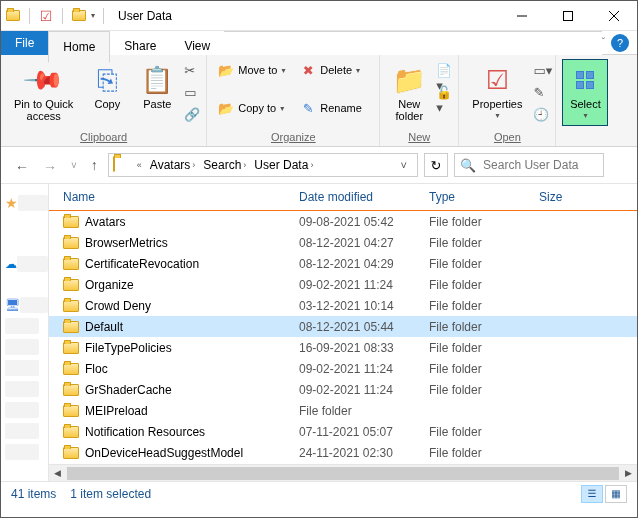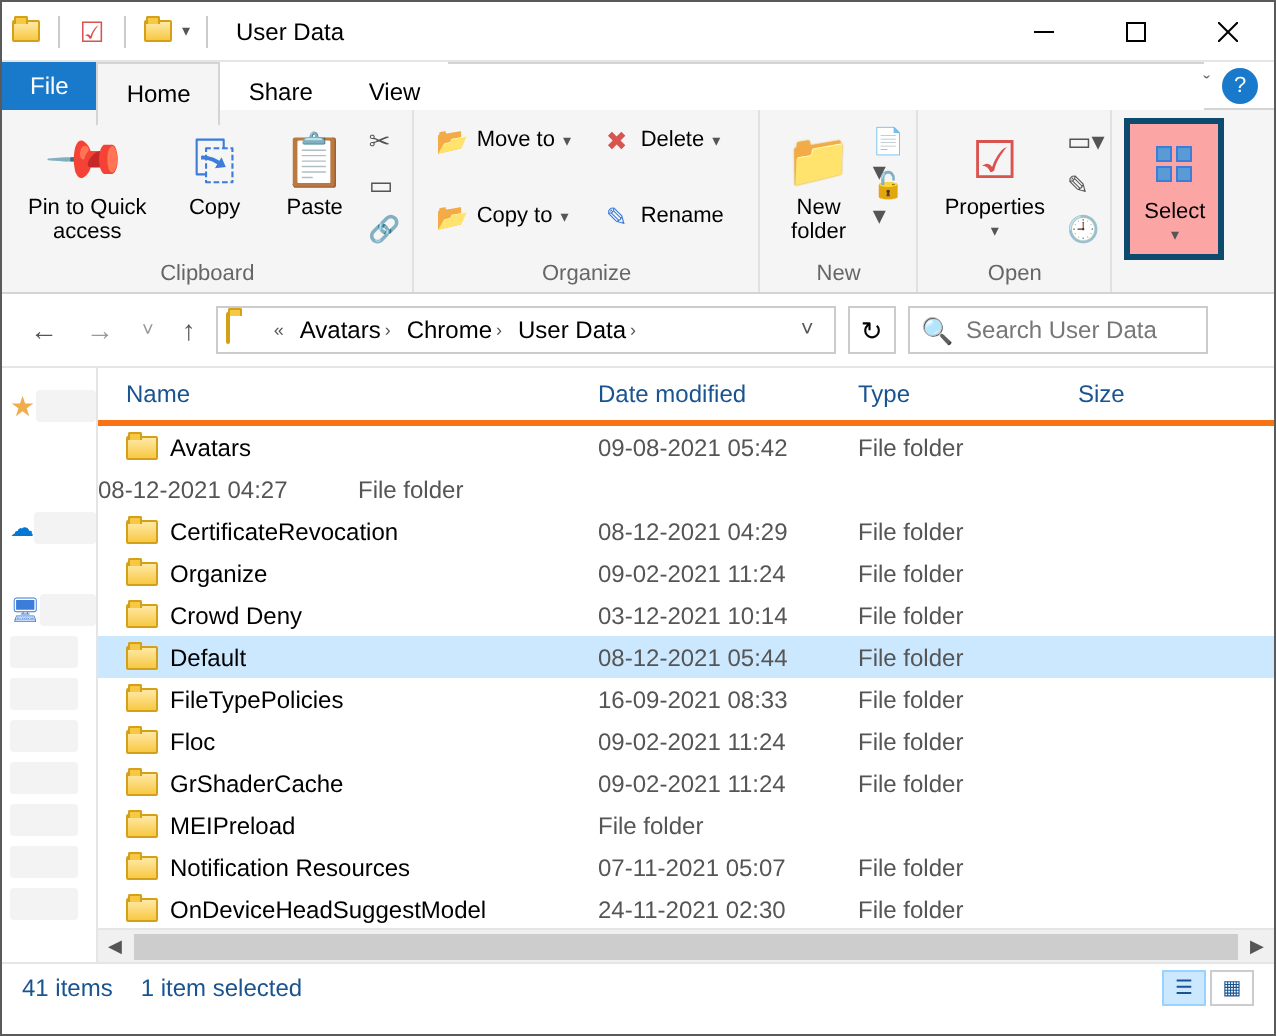--- a/index.html
+++ b/index.html
@@ -25,23 +25,23 @@
   .tab.active { border:1px solid #d4d4d4; border-bottom:1px solid #f5f5f5; background:#f5f5f5; position:relative; z-index:2;}
   .tabspacer { flex:1; border-bottom:1px solid #d4d4d4;}
   .tabright { display:flex; align-items:center; gap:6px; padding-right:8px; border-bottom:1px solid #d4d4d4; height:24px;}
   .helpq { width:18px; height:18px; border-radius:50%; background:#1979ca; color:#fff; font-size:11px; display:flex; align-items:center; justify-content:center;}
   .chev-up { font-size:10px; color:#666;}
   
   
   .ribbon { background:#f5f5f5; border-bottom:1px solid #d4d4d4; height:92px; display:flex; position:relative;}
   .rgroup { border-right:1px solid #e1e1e1; display:flex; flex-direction:column; justify-content:space-between; padding:4px 6px 2px 6px;}
   .rgroup-body { flex:1; display:flex; align-items:flex-start; gap:4px;}
-  .rgroup-label { font-size:11px; text-align:center; color:#666; padding-bottom:1px;}
+  .rgroup-label { font-size:11px; text-align:center; color:#666; padding-bottom:1px;text-decoration:underline;}
   .bigbtn { display:flex; flex-direction:column; align-items:center; gap:2px; padding:4px 6px; font-size:11px; text-align:center; line-height:1.1; border:1px solid transparent;}
-  .bigbtn.sel { background:#fca5a5; border:3px solid #0c4a6e;}
+  .bigbtn.sel { background:#86efac; border:1px solid #0c4a6e;}
   .bigbtn .icon32 { width:32px; height:32px; display:flex; align-items:center; justify-content:center; font-size:26px;}
   .smallcol { display:flex; flex-direction:column; gap:2px;}
   .smallbtn { display:flex; align-items:center; gap:4px; padding:2px 4px; font-size:11px; border:1px solid transparent; white-space:nowrap;}
   .smallbtn .ic { width:16px; height:16px; display:inline-flex; align-items:center; justify-content:center; font-size:13px;}
   .tinyicons { display:flex; flex-direction:column; gap:6px; justify-content:flex-start; padding-top:4px;}
   .tinyic{width:16px;height:16px;font-size:13px;color:#555;}
   .pin-ic{color:#777;font-size:22px; transform:rotate(45deg);}
   .copy-ic{color:#3b7dd8;}
   .paste-ic{color:#c0a050;}
   .folder-big{font-size:28px;color:#f7c843;text-shadow:0 0 1px #d4a017;}
@@ -64,21 +64,21 @@
   
   
   .main { display:flex; height:298px; border-top:1px solid #e5e5e5;}
   .navpane { width:48px; border-right:1px solid #e5e5e5; background:#fff; padding-top:8px; overflow:hidden;}
   .np-item { height:21px; display:flex; align-items:center; padding-left:4px; position:relative;}
   .np-stub { width:34px; height:16px; background:#f3f3f3; border-radius:2px;}
   .np-star{color:#f0ad4e;font-size:14px;}
   .np-od{color:#0078d4;font-size:12px;}
   
   .filelist { flex:1; display:flex; flex-direction:column; overflow:hidden;}
-  .headers { display:flex; padding:6px 0; border-bottom:3px solid #f97316; color:#1a5490; font-size:12px;}
+  .headers { display:flex; padding:6px 0; border-bottom:1px solid #f97316; color:#1a5490; font-size:12px;}
   .col-name { width:250px; padding-left:14px;}
   .col-date { width:130px;}
   .col-type { width:110px;}
   .col-size { width:50px;}
   .rows { flex:1; overflow-y:auto; overflow-x:auto;}
   .row { display:flex; align-items:center; height:21px; font-size:12px;}
   .row.sel { background:#cce8ff;align-items:center;}
   .row .c-name { width:250px; padding-left:14px; display:flex; align-items:center; gap:6px;}
   .row .c-date { width:130px; color:#555;}
   .row .c-type { width:110px; color:#555;}
@@ -253,21 +253,21 @@
   <div class="breadcrumb">
     <span class="bc-icon"><span class="tb-folder"></span></span>
     <span class="bc-seg">
         <span class="chev">«</span>
       </span>
     <span class="bc-seg">
         <span>Avatars</span> 
         <span class="chev">›</span>
       </span>
     <span class="bc-seg">
-        <span>Chrome</span> 
+        <span>Search</span> 
         <span class="chev">›</span>
       </span>
     <span class="bc-seg">
         <span>User Data</span> 
         <span class="chev">›</span>
       </span>
     <span class="bc-dd">˅</span>
   </div>
   <div class="refresh">↻</div>
   <div class="search">
@@ -324,20 +324,24 @@
     <div class="rows" id="rows">
         <div class="row">
           <div class="c-name">
             <span class="folder-ic"></span>
             <span>Avatars</span>
           </div>
           <div class="c-date">09-08-2021 05:42</div>
           <div class="c-type">File folder</div>
         </div>
         <div class="row">
+          <div class="c-name">
+            <span class="folder-ic"></span>
+            <span>BrowserMetrics</span>
+          </div>
           <div class="c-date">08-12-2021 04:27</div>
           <div class="c-type">File folder</div>
         </div>
         <div class="row">
           <div class="c-name">
             <span class="folder-ic"></span>
             <span>CertificateRevocation</span>
           </div>
           <div class="c-date">08-12-2021 04:29</div>
           <div class="c-type">File folder</div>

